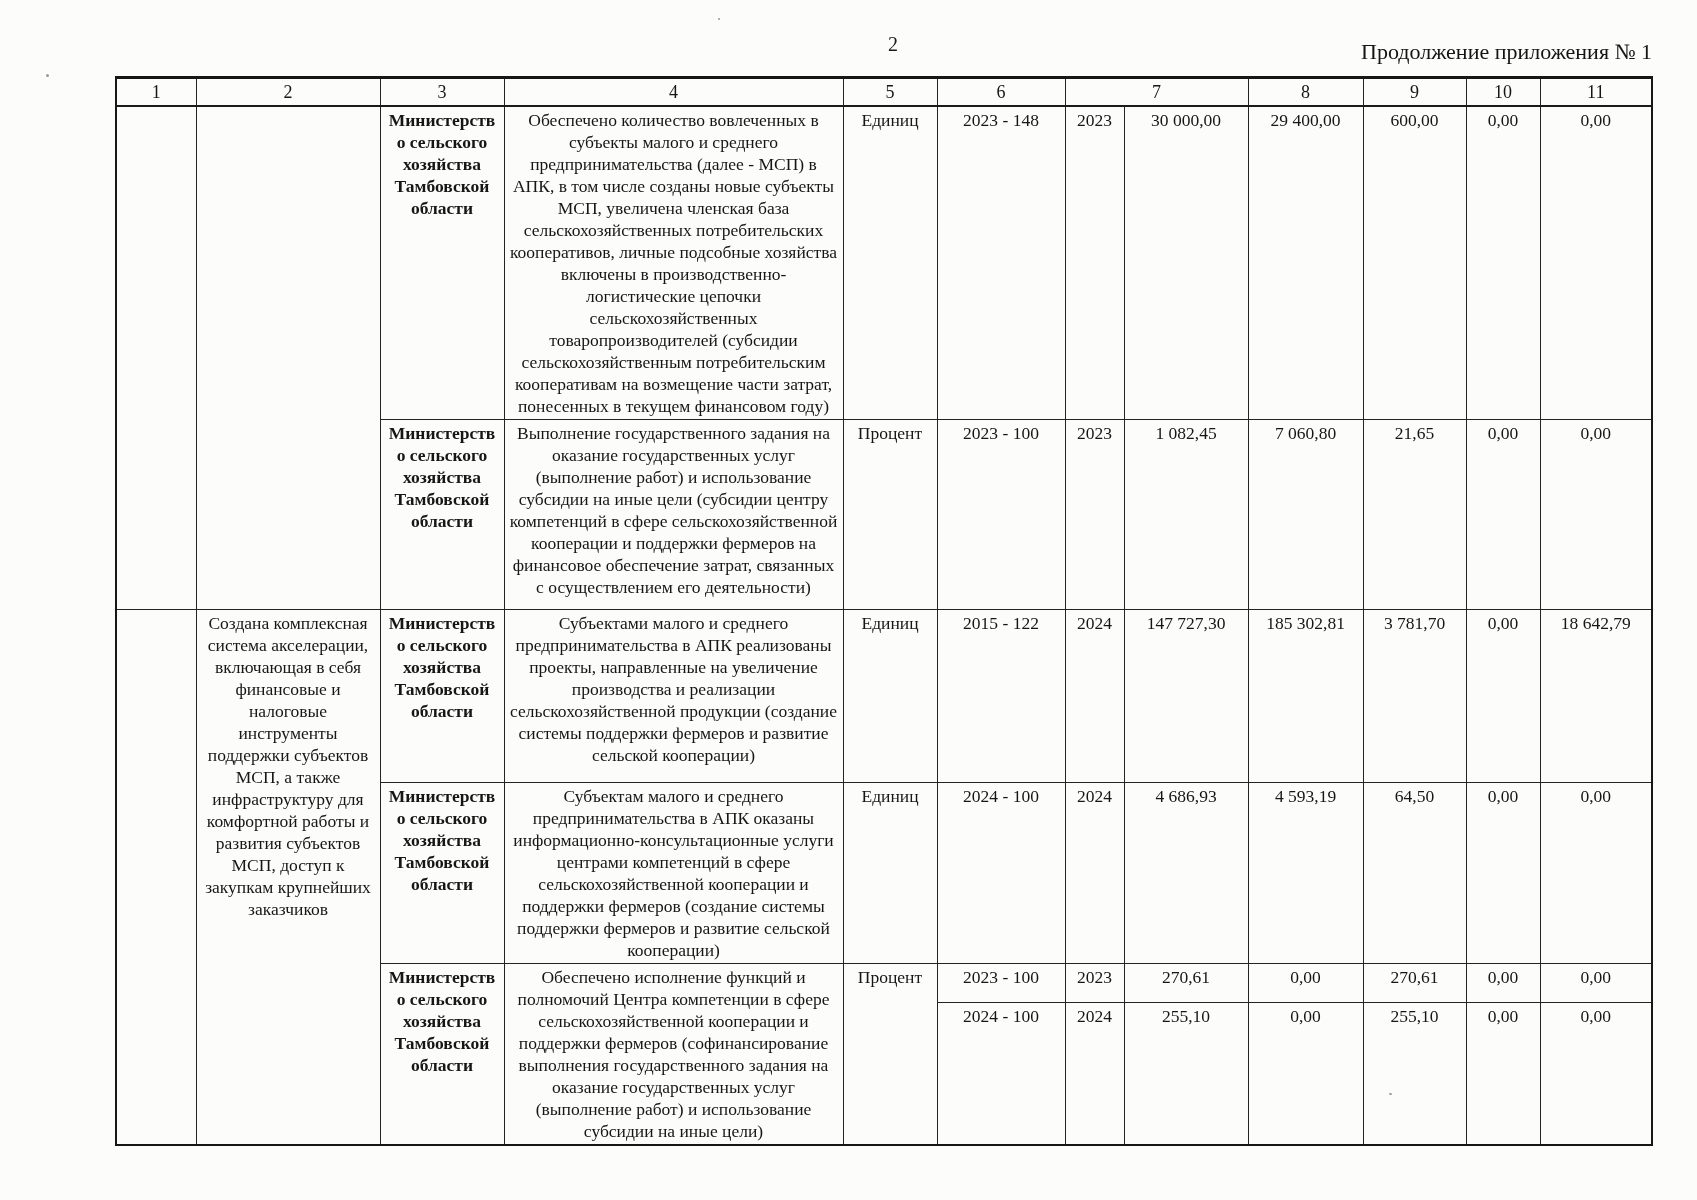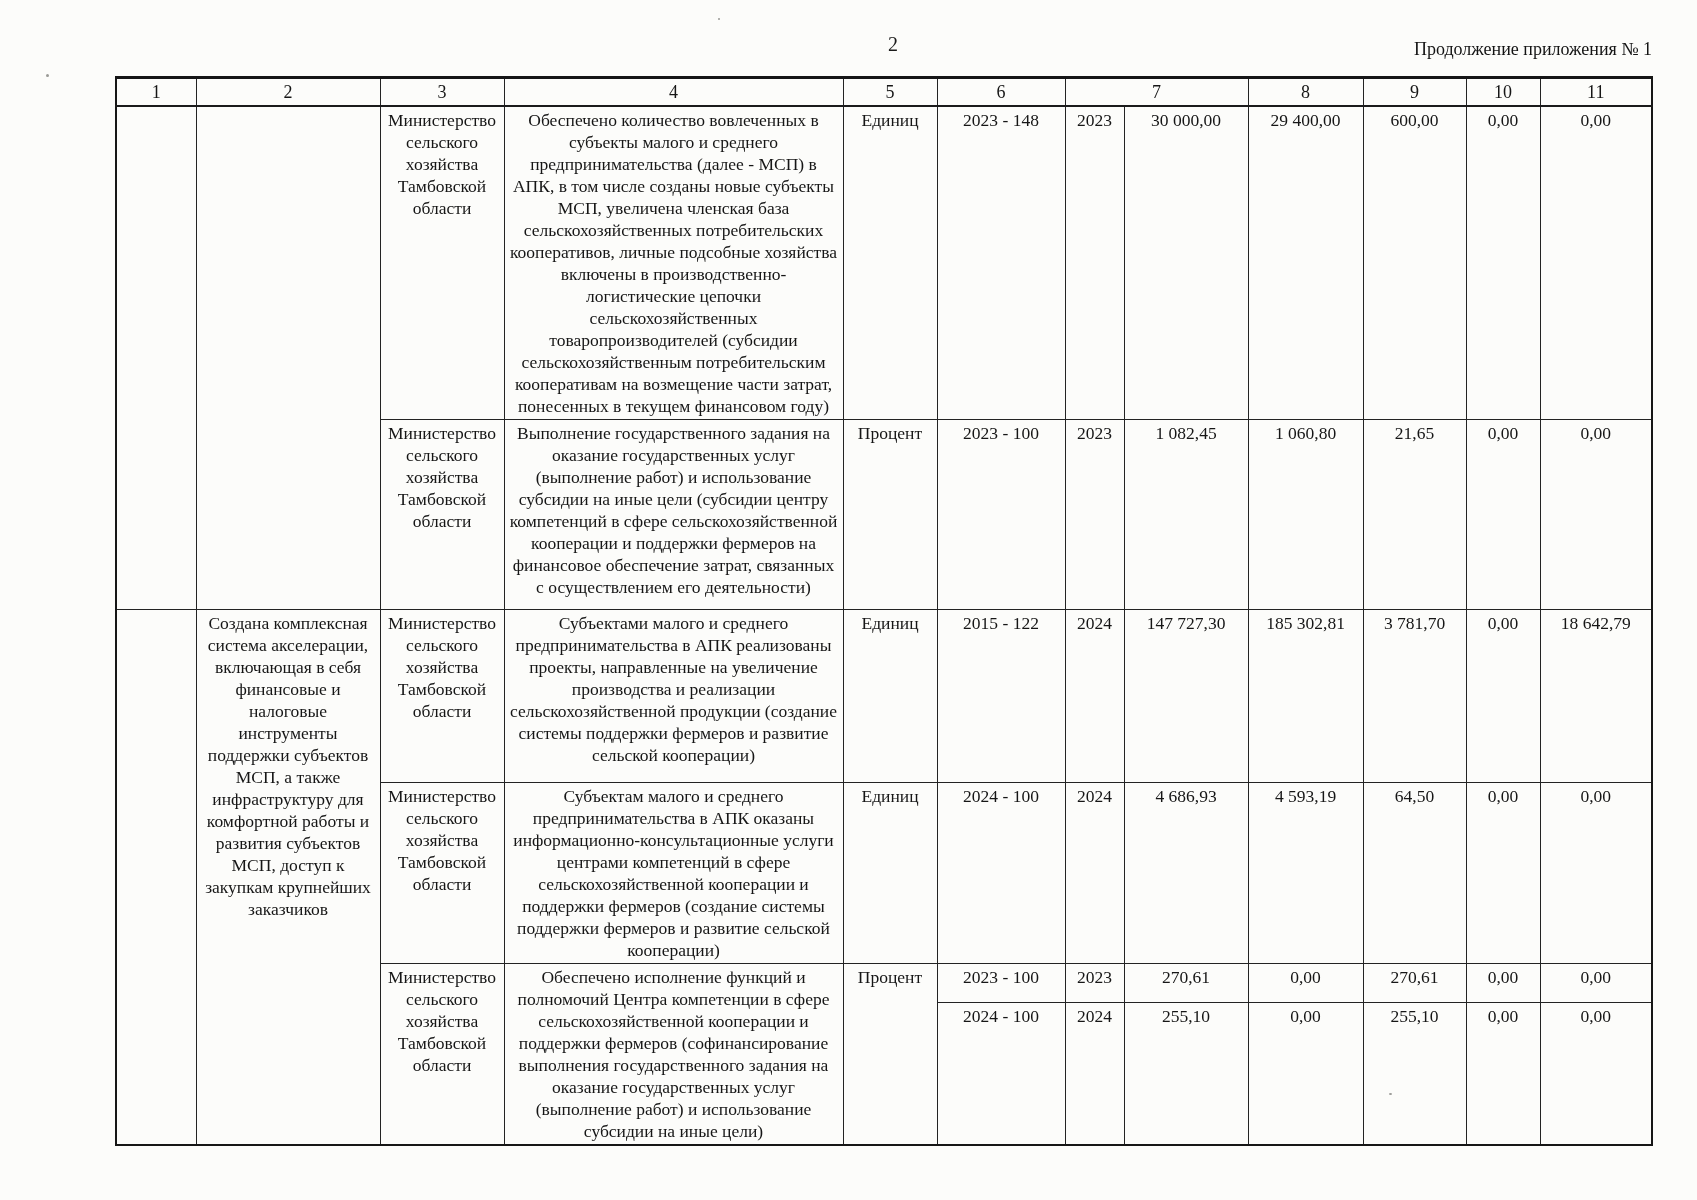--- a/index.html
+++ b/index.html
@@ -11,21 +11,21 @@
   .page{
     position:relative;width:1697px;height:1200px;
     background:#fcfcfa;color:#161616;overflow:hidden;
   }
   .page-number{
     position:absolute;top:33px;left:888px;
     font-size:20px;color:#1a1a1a;
   }
   .continuation{
     position:absolute;top:39px;left:1300px;width:352px;
-    text-align:right;font-size:18px;color:#141414;white-space:nowrap;
+    text-align:right;font-size:22px;color:#141414;white-space:nowrap;
   }
   table.results{
     position:absolute;left:115px;top:76px;width:1536px;
     border-collapse:collapse;table-layout:fixed;
     background:transparent;
   }
   table.results td{
     border:1.6px solid #232323;
     vertical-align:top;
     text-align:center;
@@ -37,21 +37,21 @@
   }
   tr.head td{
     height:26px;
     vertical-align:middle;
     padding:0 2px;
     font-size:18px;
     line-height:20px;
     border-top:3px solid #161616;
     border-bottom:2.4px solid #1b1b1b;
   }
-  td.org{font-size:17px;line-height:23px;padding-top:4px;}
+  td.org{font-size:17px;line-height:23px;padding-top:4px;font-weight:bold;}
   td.result{padding:3px 7px 2px 7px;}
   td.task{font-size:16.5px;line-height:24px;padding:12px 3px 2px 3px;}
   td.num{padding-top:3px;white-space:nowrap;margin-top:20px;}
   td.groupline{border-top:2.2px solid #1b1b1b;}
   table.results{border:2.4px solid #161616;}
   
   .speck{position:absolute;background:#9a9a96;border-radius:50%;}
 </style>
 </head>
 <body>
@@ -111,21 +111,21 @@
       <td class="num">0,00</td>
     </tr>
 
     <tr style="height:190px">
       <td class="org groupline">Министерство сельского хозяйства Тамбовской области</td>
       <td class="result groupline">Выполнение государственного  задания на оказание государственных услуг (выполнение работ) и использование субсидии на иные цели (субсидии центру компетенций в сфере сельскохозяйственной кооперации и поддержки фермеров на финансовое обеспечение затрат, связанных с осуществлением его деятельности)</td>
       <td class="num groupline">Процент</td>
       <td class="num groupline">2023 - 100</td>
       <td class="num groupline">2023</td>
       <td class="num groupline">1 082,45</td>
-      <td class="num groupline">1 060,80</td>
+      <td class="num groupline">7 060,80</td>
       <td class="num groupline">21,65</td>
       <td class="num groupline">0,00</td>
       <td class="num groupline">0,00</td>
     </tr>
 
     <tr style="height:173px">
       <td rowspan="4" class="groupline"></td>
       <td rowspan="4" class="task groupline">Создана комплексная система акселерации, включающая в себя финансовые и налоговые инструменты поддержки субъектов МСП, а также инфраструктуру для комфортной работы и развития субъектов МСП, доступ к закупкам крупнейших заказчиков</td>
       <td class="org groupline">Министерство сельского хозяйства Тамбовской области</td>
       <td class="result groupline">Субъектами малого и среднего предпринимательства в  АПК реализованы проекты, направленные на увеличение производства и реализации сельскохозяйственной продукции (создание системы поддержки фермеров и развитие сельской кооперации)</td>

